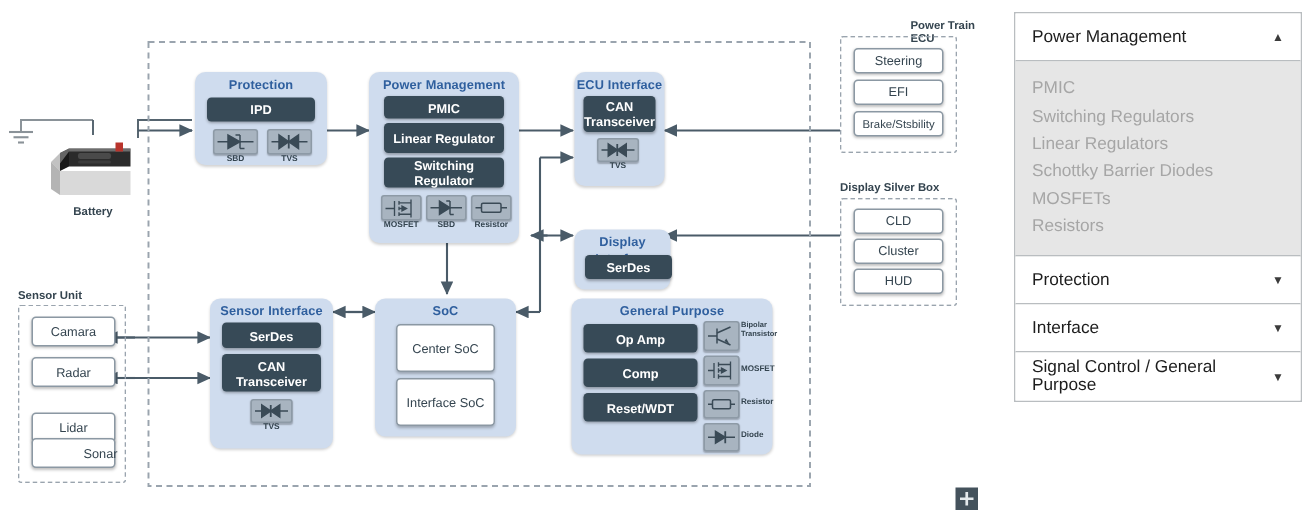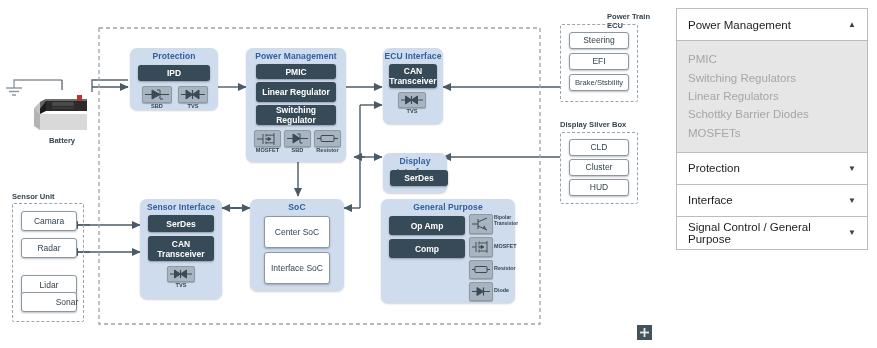--- a/index.html
+++ b/index.html
@@ -344,20 +344,21 @@
     <div class="blk" style="left:250px;top:199px;width:94px;height:92px;">
       <div class="blk-title">SoC</div>
       <div class="whitechip" style="left:14px;top:17px;width:66px;height:32px;">Center SoC</div>
       <div class="whitechip" style="left:14px;top:53px;width:66px;height:32px;">Interface SoC</div>
     </div>
 
     <div class="blk" style="left:381px;top:199px;width:134px;height:104px;">
       <div class="blk-title">General Purpose</div>
       <div class="chip" style="left:8px;top:17px;width:76px;height:19px;">Op Amp</div>
       <div class="chip" style="left:8px;top:40px;width:76px;height:19px;">Comp</div>
+      <div class="chip" style="left:8px;top:63px;width:76px;height:19px;">Reset/WDT</div>
 
       <div class="symb" style="left:88px;top:15px;width:24px;height:20px;">
         <svg width="20" height="16" viewBox="0 0 20 16">
             <g stroke="#3a4a56" stroke-width="1" fill="none">
           <line x1="1" y1="8" x2="7" y2="8"></line>
               <line x1="7" y1="3" x2="7" y2="13"></line>
           <line x1="7" y1="6" x2="16" y2="2"></line>
               <line x1="7" y1="10" x2="16" y2="14"></line>
           <polygon points="12,11.4 15.4,13.6 13.2,9.6" fill="#3a4a56" stroke="none"></polygon>
         </g>
@@ -428,20 +429,21 @@
     <div class="acc-head">
       <span>Power Management</span>
       <span class="caret">▲</span>
     </div>
     <div class="acc-body">
       <div class="acc-item">PMIC</div>
       <div class="acc-item">Switching Regulators</div>
       <div class="acc-item">Linear Regulators</div>
       <div class="acc-item">Schottky Barrier Diodes</div>
       <div class="acc-item">MOSFETs</div>
+      <div class="acc-item">Resistors</div>
     </div>
 
     <div class="acc-head">
       <span>Protection</span>
       <span class="caret">▼</span>
     </div>
 
     <div class="acc-head">
       <span>Interface</span>
       <span class="caret">▼</span>

